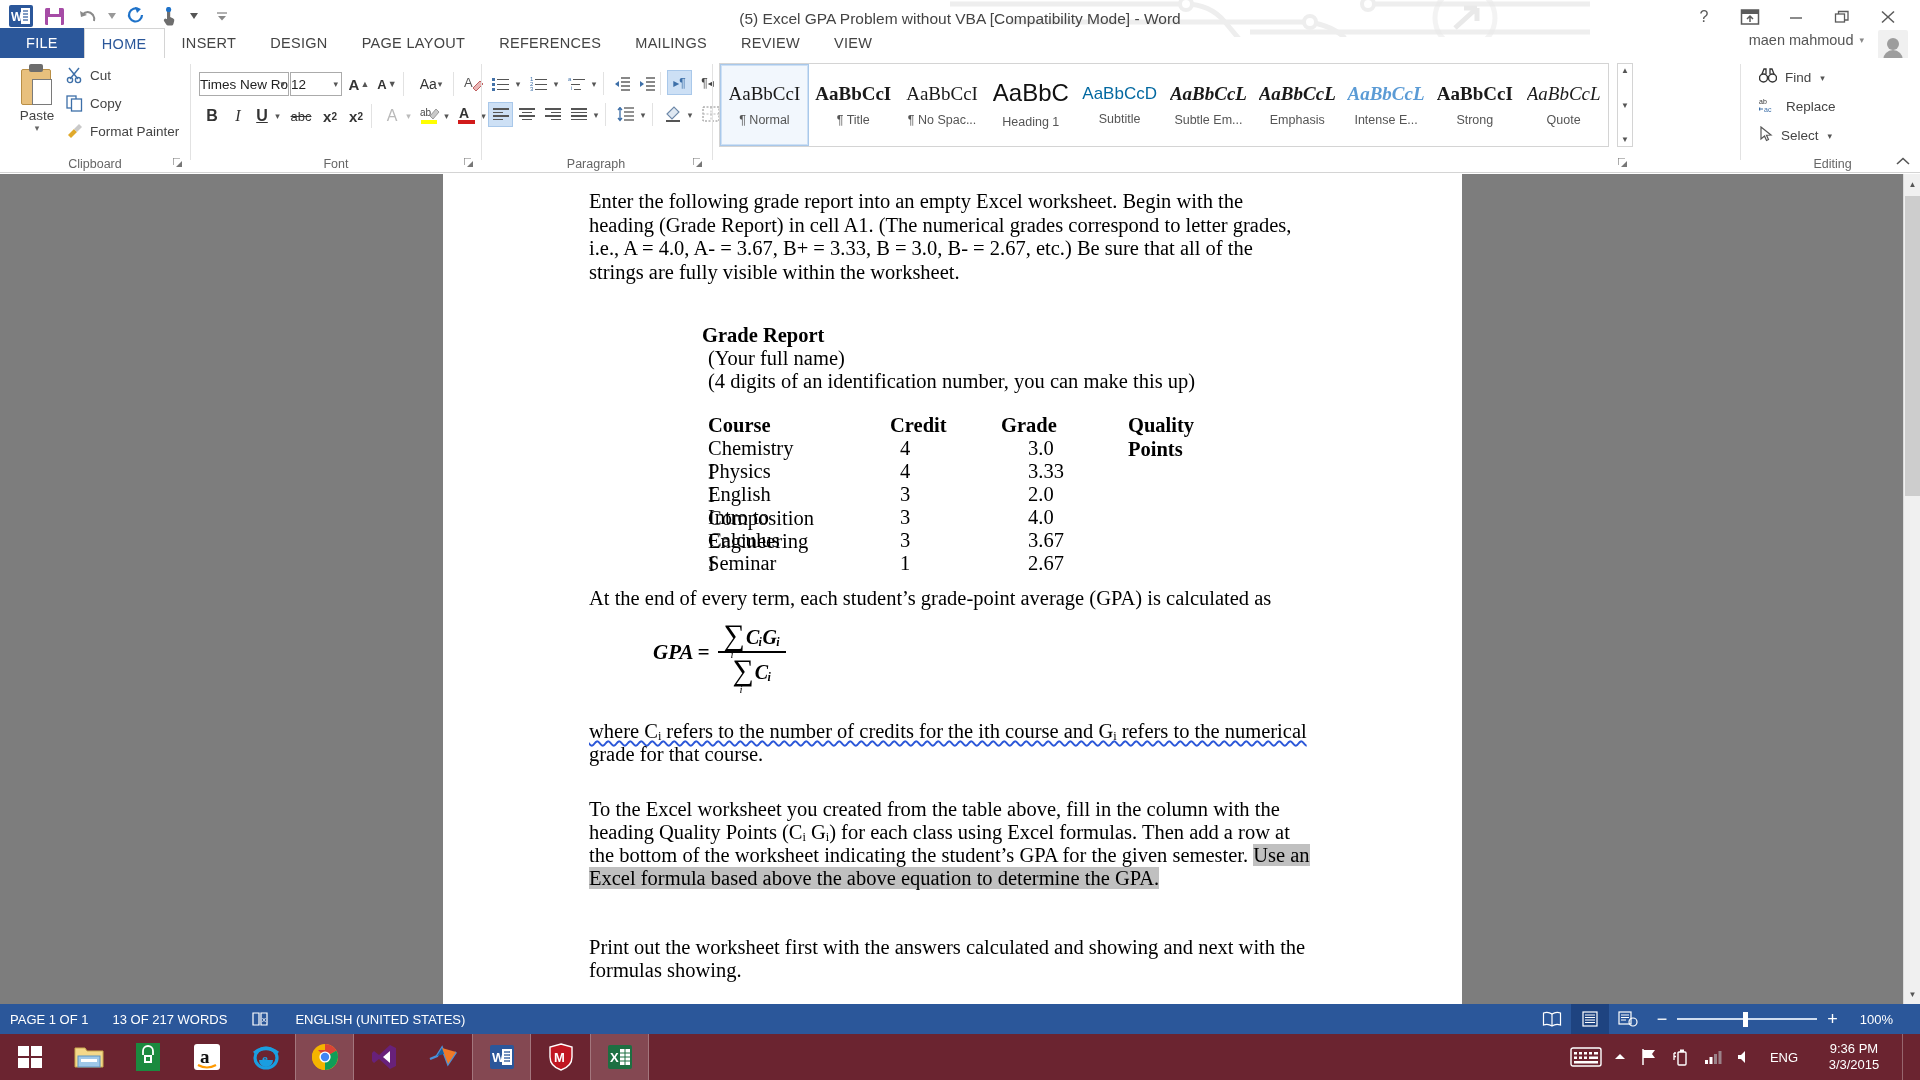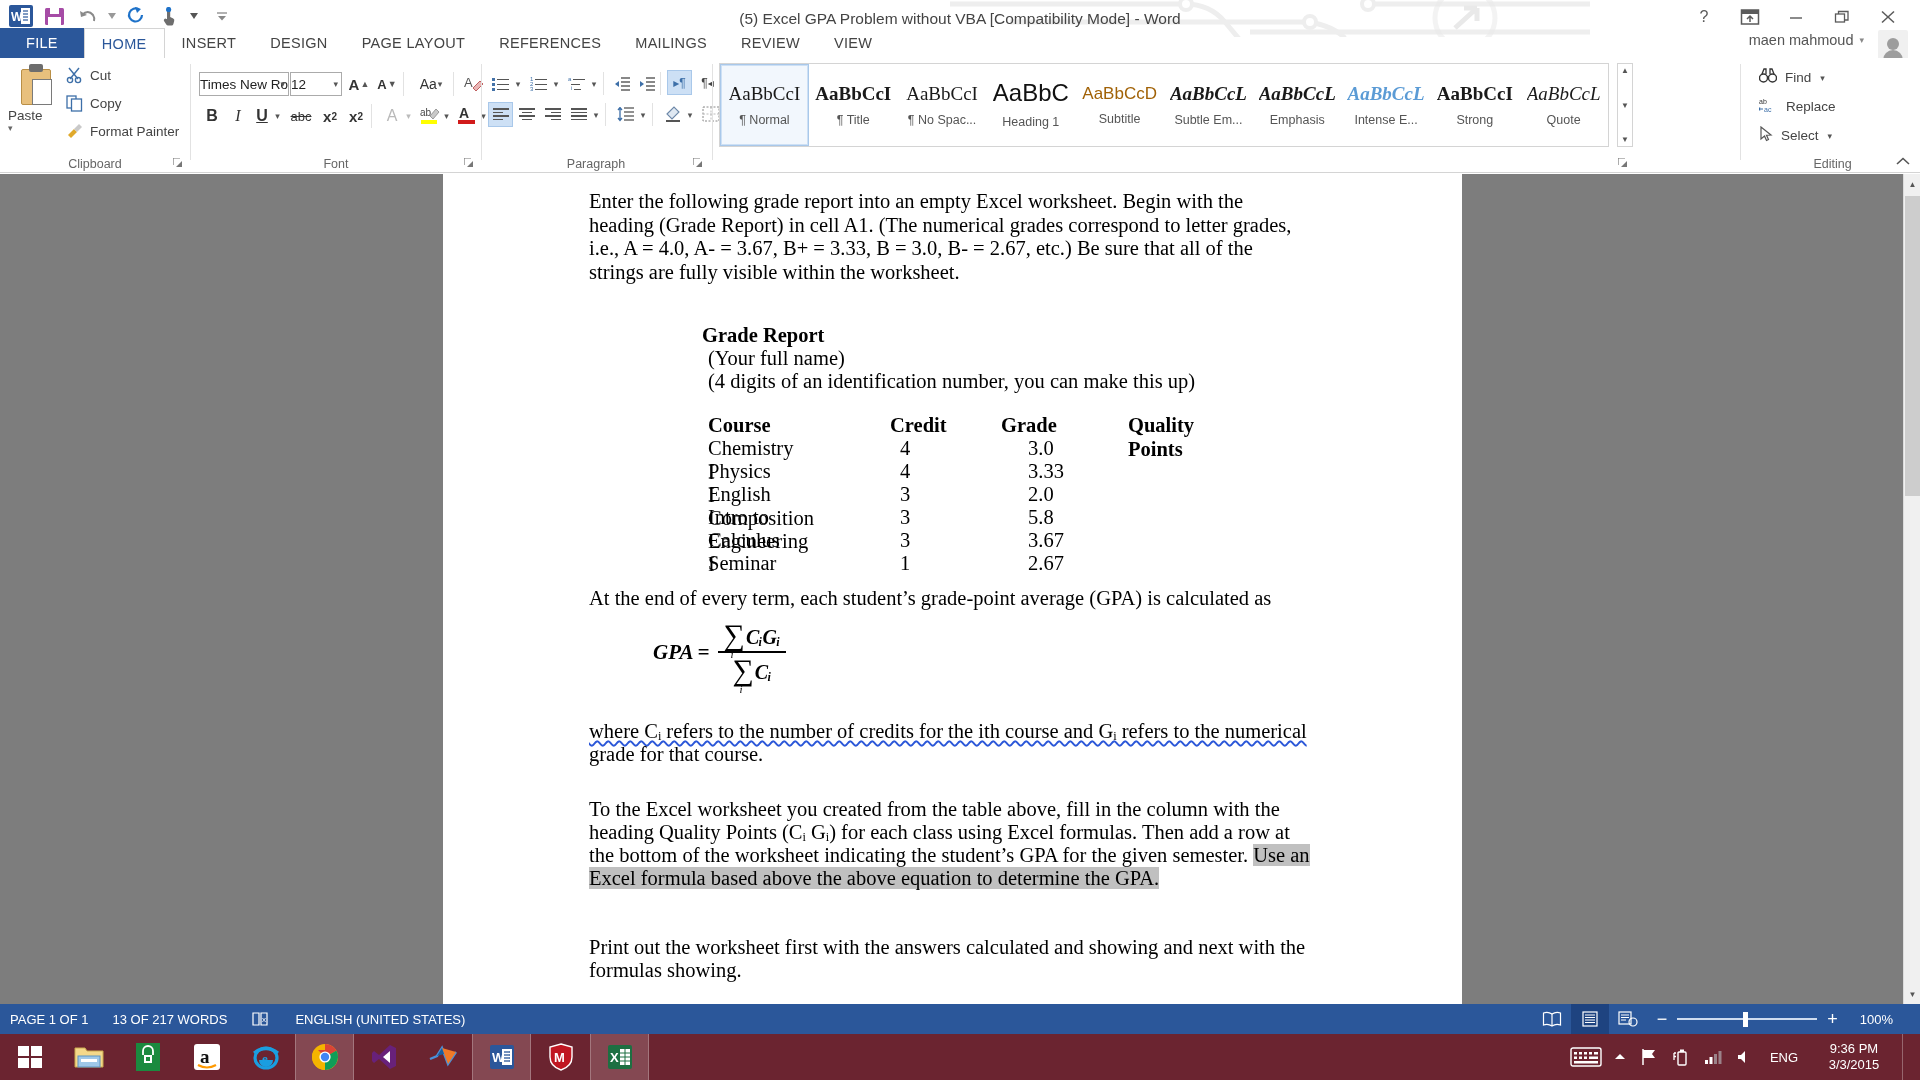--- a/index.html
+++ b/index.html
@@ -55,21 +55,21 @@
   .grp{ position:absolute; top:0; height:115px; }
   .grp .lbl{
     position:absolute; bottom:2px; width:100%; text-align:center;
     font-size:12.5px; color:#666;
   }
   .grpsep{ position:absolute; top:6px; width:1px; height:96px; background:#e2e2e2;}
   .dlg{ position:absolute; bottom:4px; right:6px; width:11px;height:11px; color:#888; font-size:10px; cursor:pointer;}
 
   
   #g-clip{ left:0; width:190px; }
-  .paste{ position:absolute; left:8px; top:5px; width:58px; cursor:pointer;}
+  .paste{ position:absolute; left:8px; top:5px; width:58px; text-align:center; cursor:pointer;}
   .paste .pic{ width:40px;height:44px; margin:0 auto; position:relative;}
   .clipbody{position:absolute;left:4px;top:6px;width:30px;height:36px;background:#e8c07d;border:1px solid #b98f46;border-radius:2px;}
   .cliptop{position:absolute;left:12px;top:1px;width:14px;height:8px;background:#6d6d6d;border-radius:2px;}
   .clipdoc{position:absolute;left:15px;top:16px;width:20px;height:26px;background:#fff;border:1px solid #7a7a7a;}
   .paste .ptxt{font-size:13.5px;color:#444;margin-top:1px;}
   .paste .pcar{font-size:9px;color:#666;}
   .clipitem{ position:absolute; left:66px; font-size:13.5px; color:#444; cursor:pointer;
      display:flex;align-items:center;gap:7px;}
   .ci-ic{width:17px;height:17px;display:inline-block;position:relative;}
 
@@ -598,21 +598,21 @@
       </div>
       <div class="stile">
         <span class="samp">AaBbCcI</span>
         <span class="nm">¶ No Spac...</span>
       </div>
       <div class="stile">
         <span class="samp" style="font-family:'Liberation Sans',sans-serif;font-size:24px;color:#111;">AaBbC</span>
         <span class="nm">Heading 1</span>
       </div>
       <div class="stile">
-        <span class="samp" style="font-family:'Liberation Sans',sans-serif;font-size:17px;color:#a16207;">AaBbCcD</span>
+        <span class="samp" style="font-family:'Liberation Sans',sans-serif;font-size:17px;color:#0369a1;">AaBbCcD</span>
         <span class="nm">Subtitle</span>
       </div>
       <div class="stile">
         <span class="samp" style="font-style:italic;font-weight:bold;">AaBbCcL</span>
         <span class="nm">Subtle Em...</span>
       </div>
       <div class="stile">
         <span class="samp" style="font-style:italic;font-weight:bold;">AaBbCcL</span>
         <span class="nm">Emphasis</span>
       </div>
@@ -715,21 +715,21 @@
         <div class="ptext" style="position:absolute;left:320px;top:46px;">3.33</div>
       </div>
       <div>
         <div class="ptext" style="position:absolute;left:0;   top:69px;">English Composition</div>
         <div class="ptext" style="position:absolute;left:192px;top:69px;">3</div>
         <div class="ptext" style="position:absolute;left:320px;top:69px;">2.0</div>
       </div>
       <div>
         <div class="ptext" style="position:absolute;left:0;   top:92px;">Intro to Engineering</div>
         <div class="ptext" style="position:absolute;left:192px;top:92px;">3</div>
-        <div class="ptext" style="position:absolute;left:320px;top:92px;">5.8</div>
+        <div class="ptext" style="position:absolute;left:320px;top:92px;">4.0</div>
       </div>
       <div>
         <div class="ptext" style="position:absolute;left:0;   top:115px;">Calculus I</div>
         <div class="ptext" style="position:absolute;left:192px;top:115px;">3</div>
         <div class="ptext" style="position:absolute;left:320px;top:115px;">3.67</div>
       </div>
       <div>
         <div class="ptext" style="position:absolute;left:0;   top:138px;">Seminar</div>
         <div class="ptext" style="position:absolute;left:192px;top:138px;">1</div>
         <div class="ptext" style="position:absolute;left:320px;top:138px;">2.67</div>

